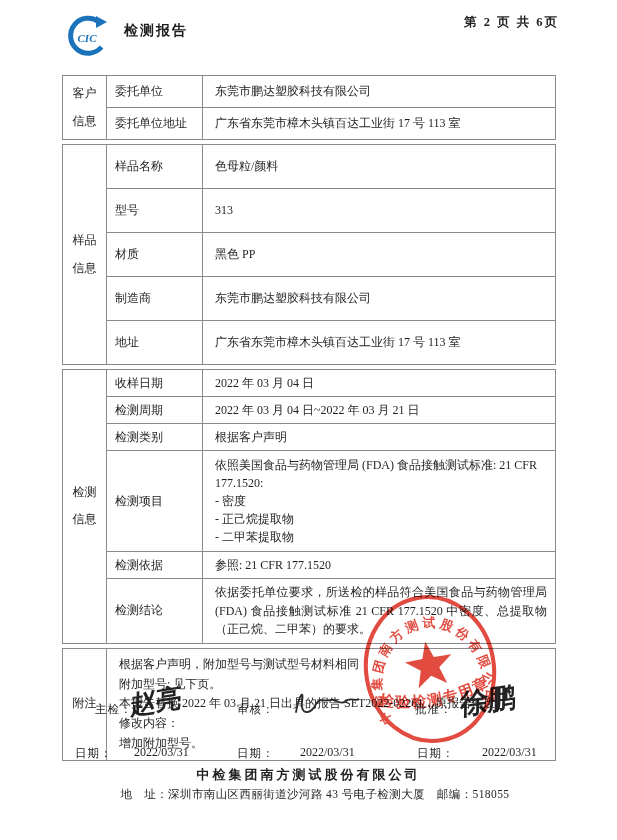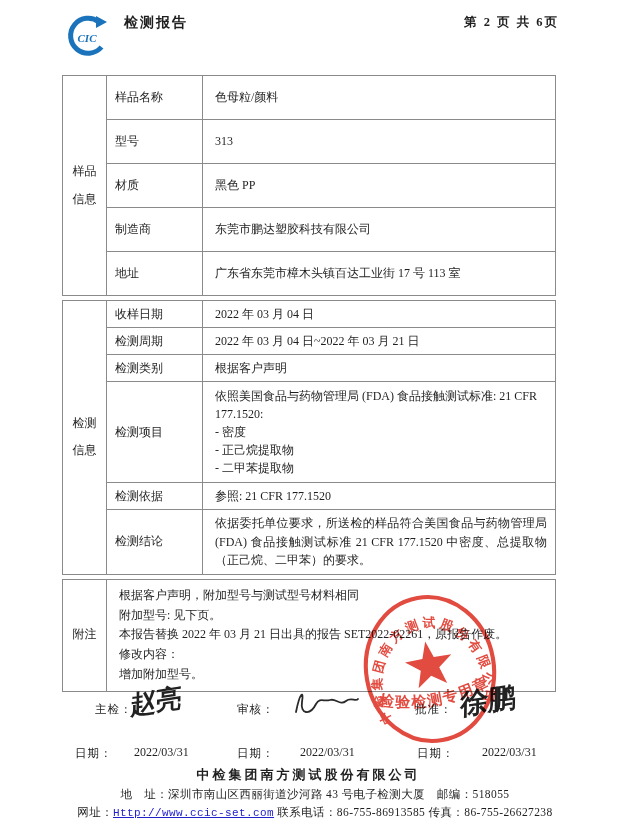--- a/index.html
+++ b/index.html
@@ -4,21 +4,21 @@
 <style>
   * { margin:0; padding:0; box-sizing:border-box; }
   html,body { background:#ffffff; }
   body { font-family:"Liberation Serif","DejaVu Serif",serif; color:#1f1f1f; }
   .page { position:relative; width:617px; height:840px; background:#fff; overflow:hidden; }
 
   
   .header { position:absolute; top:14px; left:62px; right:58px; height:48px;
             display:flex; align-items:flex-start; }
   .logo { width:50px; height:46px; flex:0 0 auto; }
-  .report-title { font-size:14px; font-weight:bold; letter-spacing:2px; margin-left:12px; }
+  .report-title { font-size:14px; font-weight:bold; letter-spacing:2px; margin-left:12px;margin-top:8px; }
   .report-no { margin-left:60px; font-size:12.5px; font-weight:bold; letter-spacing:.3px; }
   .page-info { margin-left:auto; font-size:12.5px; font-weight:bold; letter-spacing:2px; }
 
   
   .tables { position:absolute; top:75px; left:62px; width:494px; }
   table { border-collapse:collapse; width:494px; table-layout:fixed; margin-bottom:4px; }
   td { border:1px solid #8a8a8a; font-size:12px; vertical-align:middle; }
   td.sec-title { width:44px; text-align:center; white-space:pre-line; line-height:2.3; font-size:12px; }
   td.lbl { width:96px; padding-left:8px; }
   td.val { padding-left:12px; padding-right:8px; }
@@ -58,20 +58,39 @@
       <path d="M37 8 A 17.5 17.5 0 1 0 39.5 33" fill="none" stroke="#1b74bb" stroke-width="5"></path>
       <polygon points="34,2 45,8 34,14" fill="#1b74bb"></polygon>
       <text x="25" y="27.5" font-size="11" font-weight="bold" font-style="italic" text-anchor="middle" fill="#1b74bb" font-family="'Liberation Serif',serif">CIC</text>
     </svg>
     <span class="report-title">检测报告</span>
     <span class="page-info">第 2 页 共 6页</span>
   </div>
 
   <div class="tables">
 
+    <table>
+      <colgroup>
+          <col style="width:44px">
+          <col style="width:96px">
+          <col>
+        </colgroup>
+      <tbody>
+          <tr class="r32">
+        <td class="sec-title" rowspan="2">客户
+信息</td>
+        <td class="lbl">委托单位</td>
+        <td class="val">东莞市鹏达塑胶科技有限公司</td>
+      </tr>
+      <tr class="r32">
+        <td class="lbl">委托单位地址</td>
+        <td class="val">广东省东莞市樟木头镇百达工业街 17 号 113 室</td>
+      </tr>
+    </tbody>
+      </table>
 
     <table>
       <colgroup>
           <col style="width:44px">
           <col style="width:96px">
           <col>
         </colgroup>
       <tbody>
           <tr class="r33">
         <td class="sec-title" rowspan="5">样品
@@ -191,16 +210,15 @@
       <textPath href="#ringPath" startOffset="50%" text-anchor="middle">中检集团南方测试股份有限公司</textPath>
     </text>
     <text font-size="14.5" font-weight="bold" fill="#df372b" letter-spacing="1.5" font-family="'Liberation Serif',serif">
       <textPath href="#smilePath" startOffset="50%" text-anchor="middle">检验检测专用章</textPath>
     </text>
   </svg>
 
   <div class="footer">
     <div class="company">中检集团南方测试股份有限公司</div>
     <div class="line">地　址：深圳市南山区西丽街道沙河路 43 号电子检测大厦　邮编：518055</div>
-    <div class="line"><span>网址：</span><a class="url" href="#">Http://www.ccic-set.com</a><span> </span><span>联系电话：86-755-86913585</span><span> </span><span>传真：86-755-26627238</span></div>
   </div>
 
 </div>
 
 </body></html>

